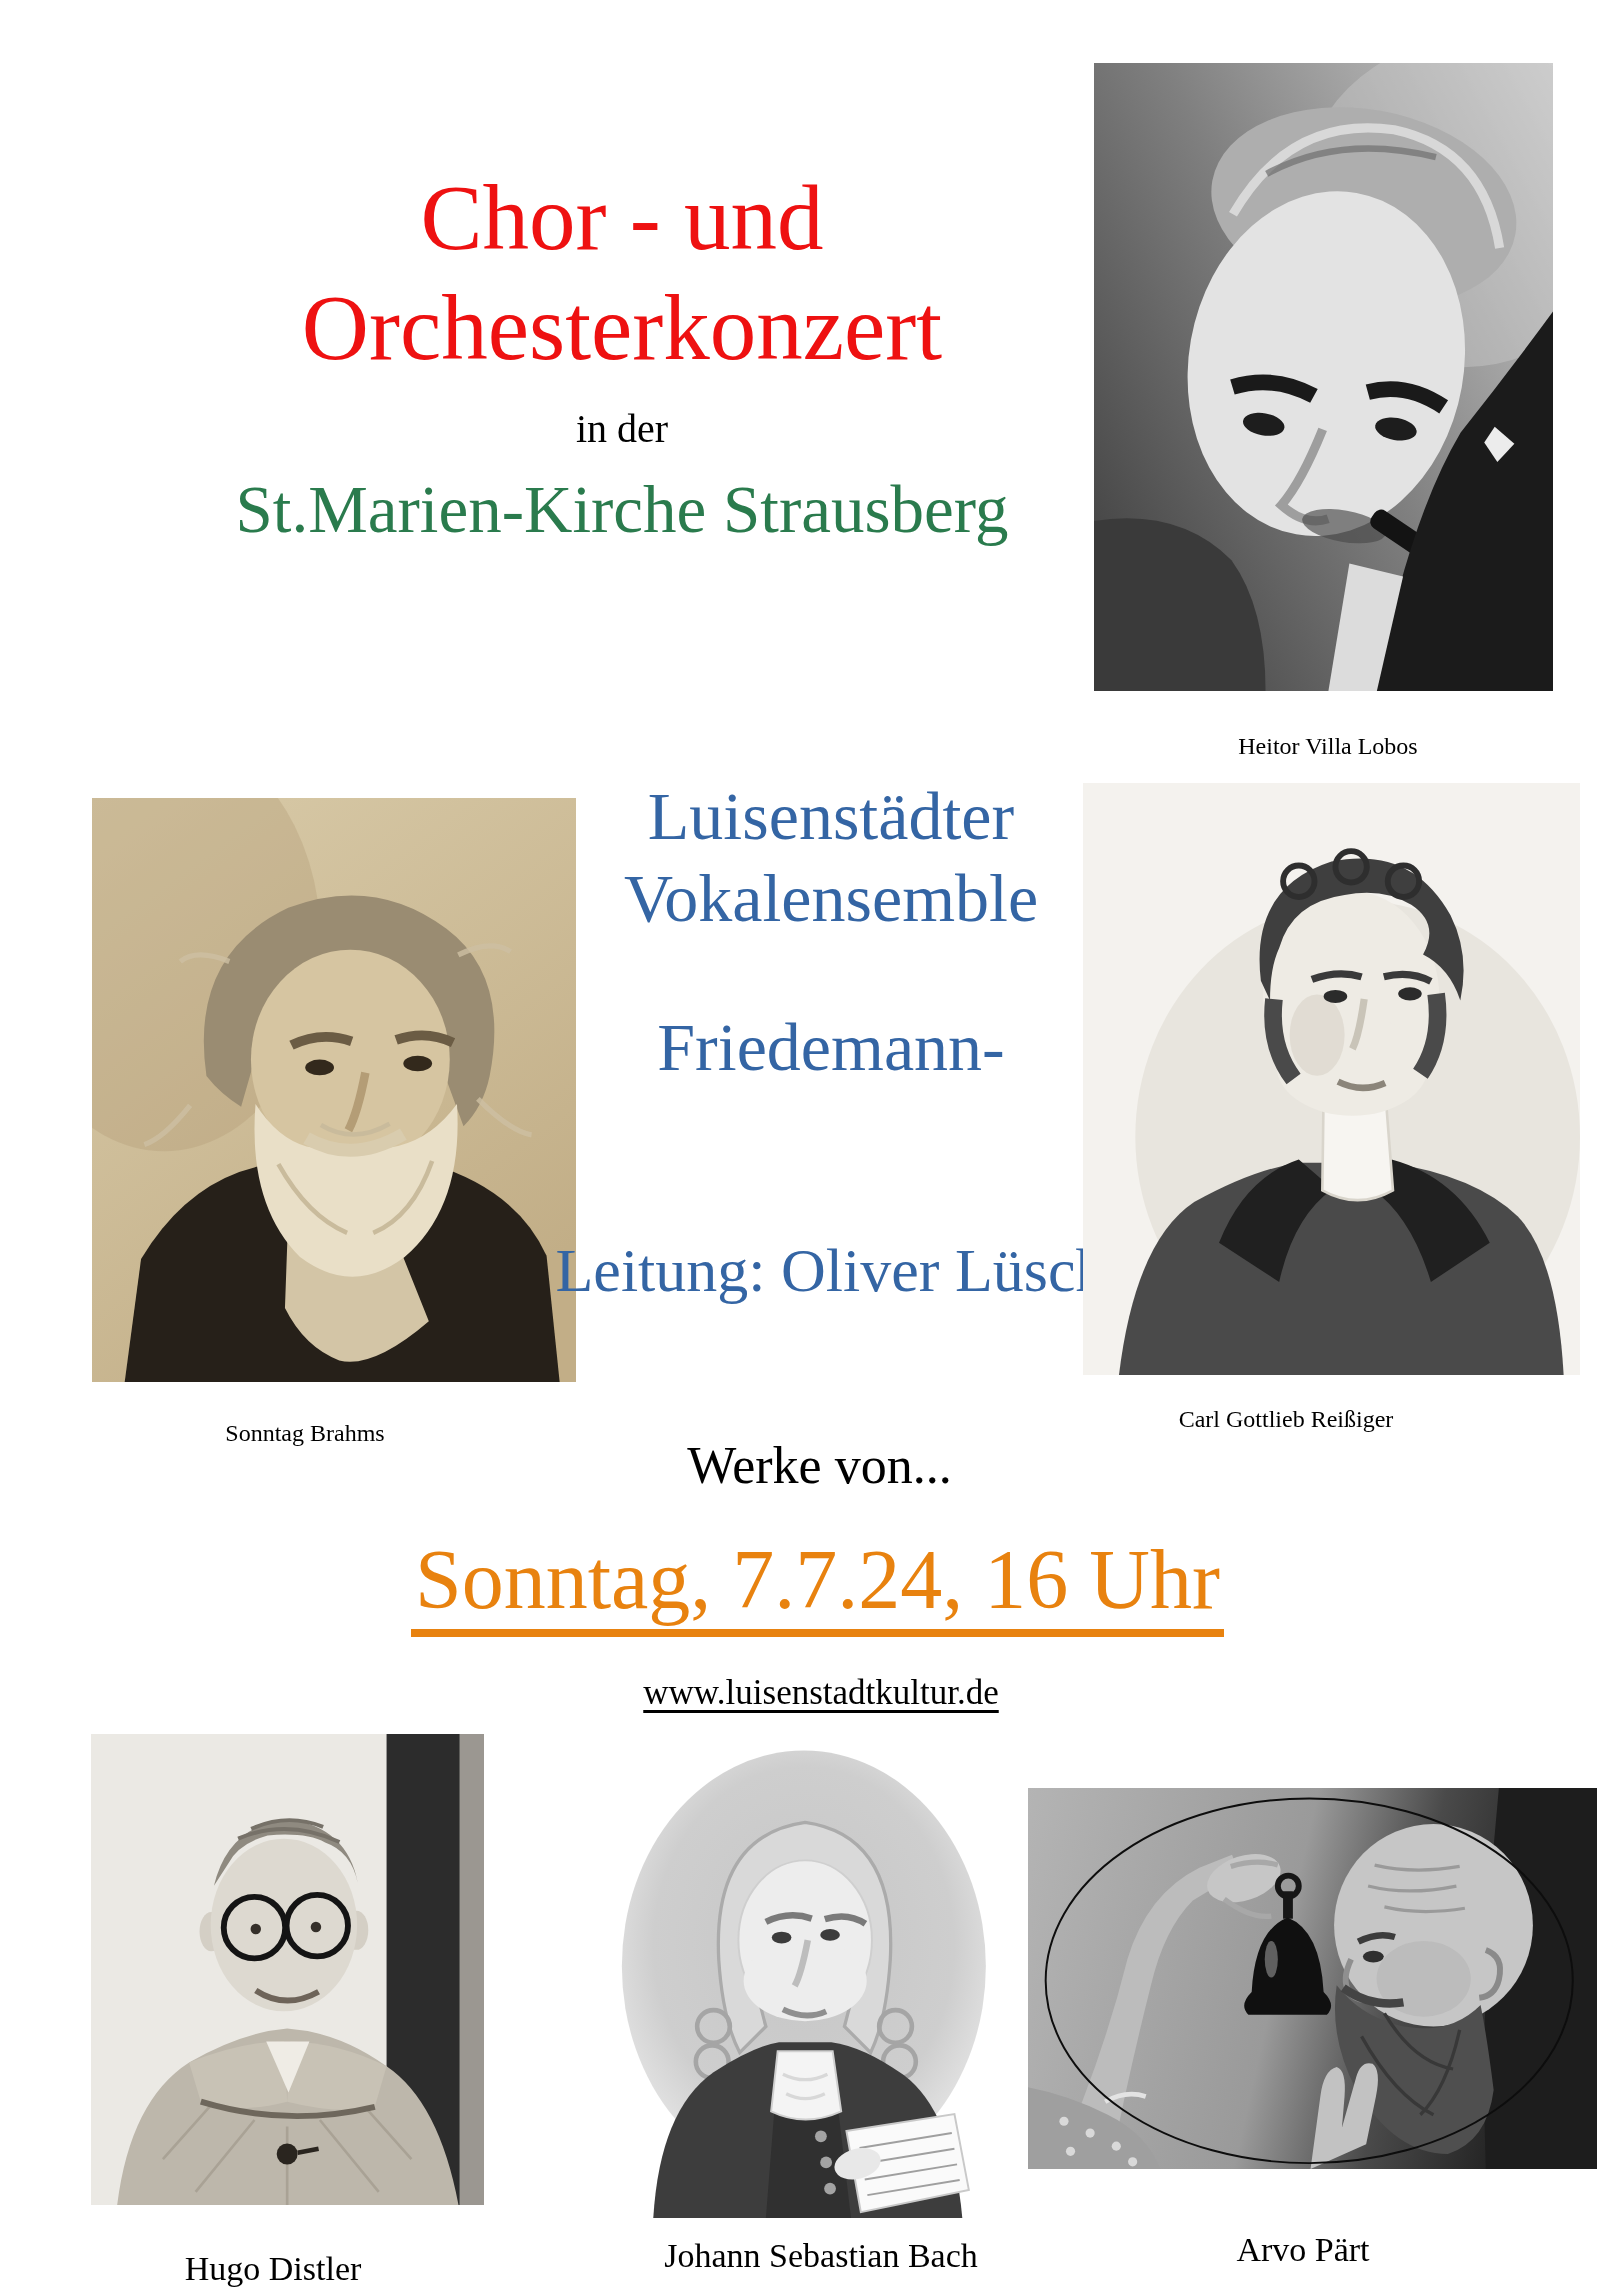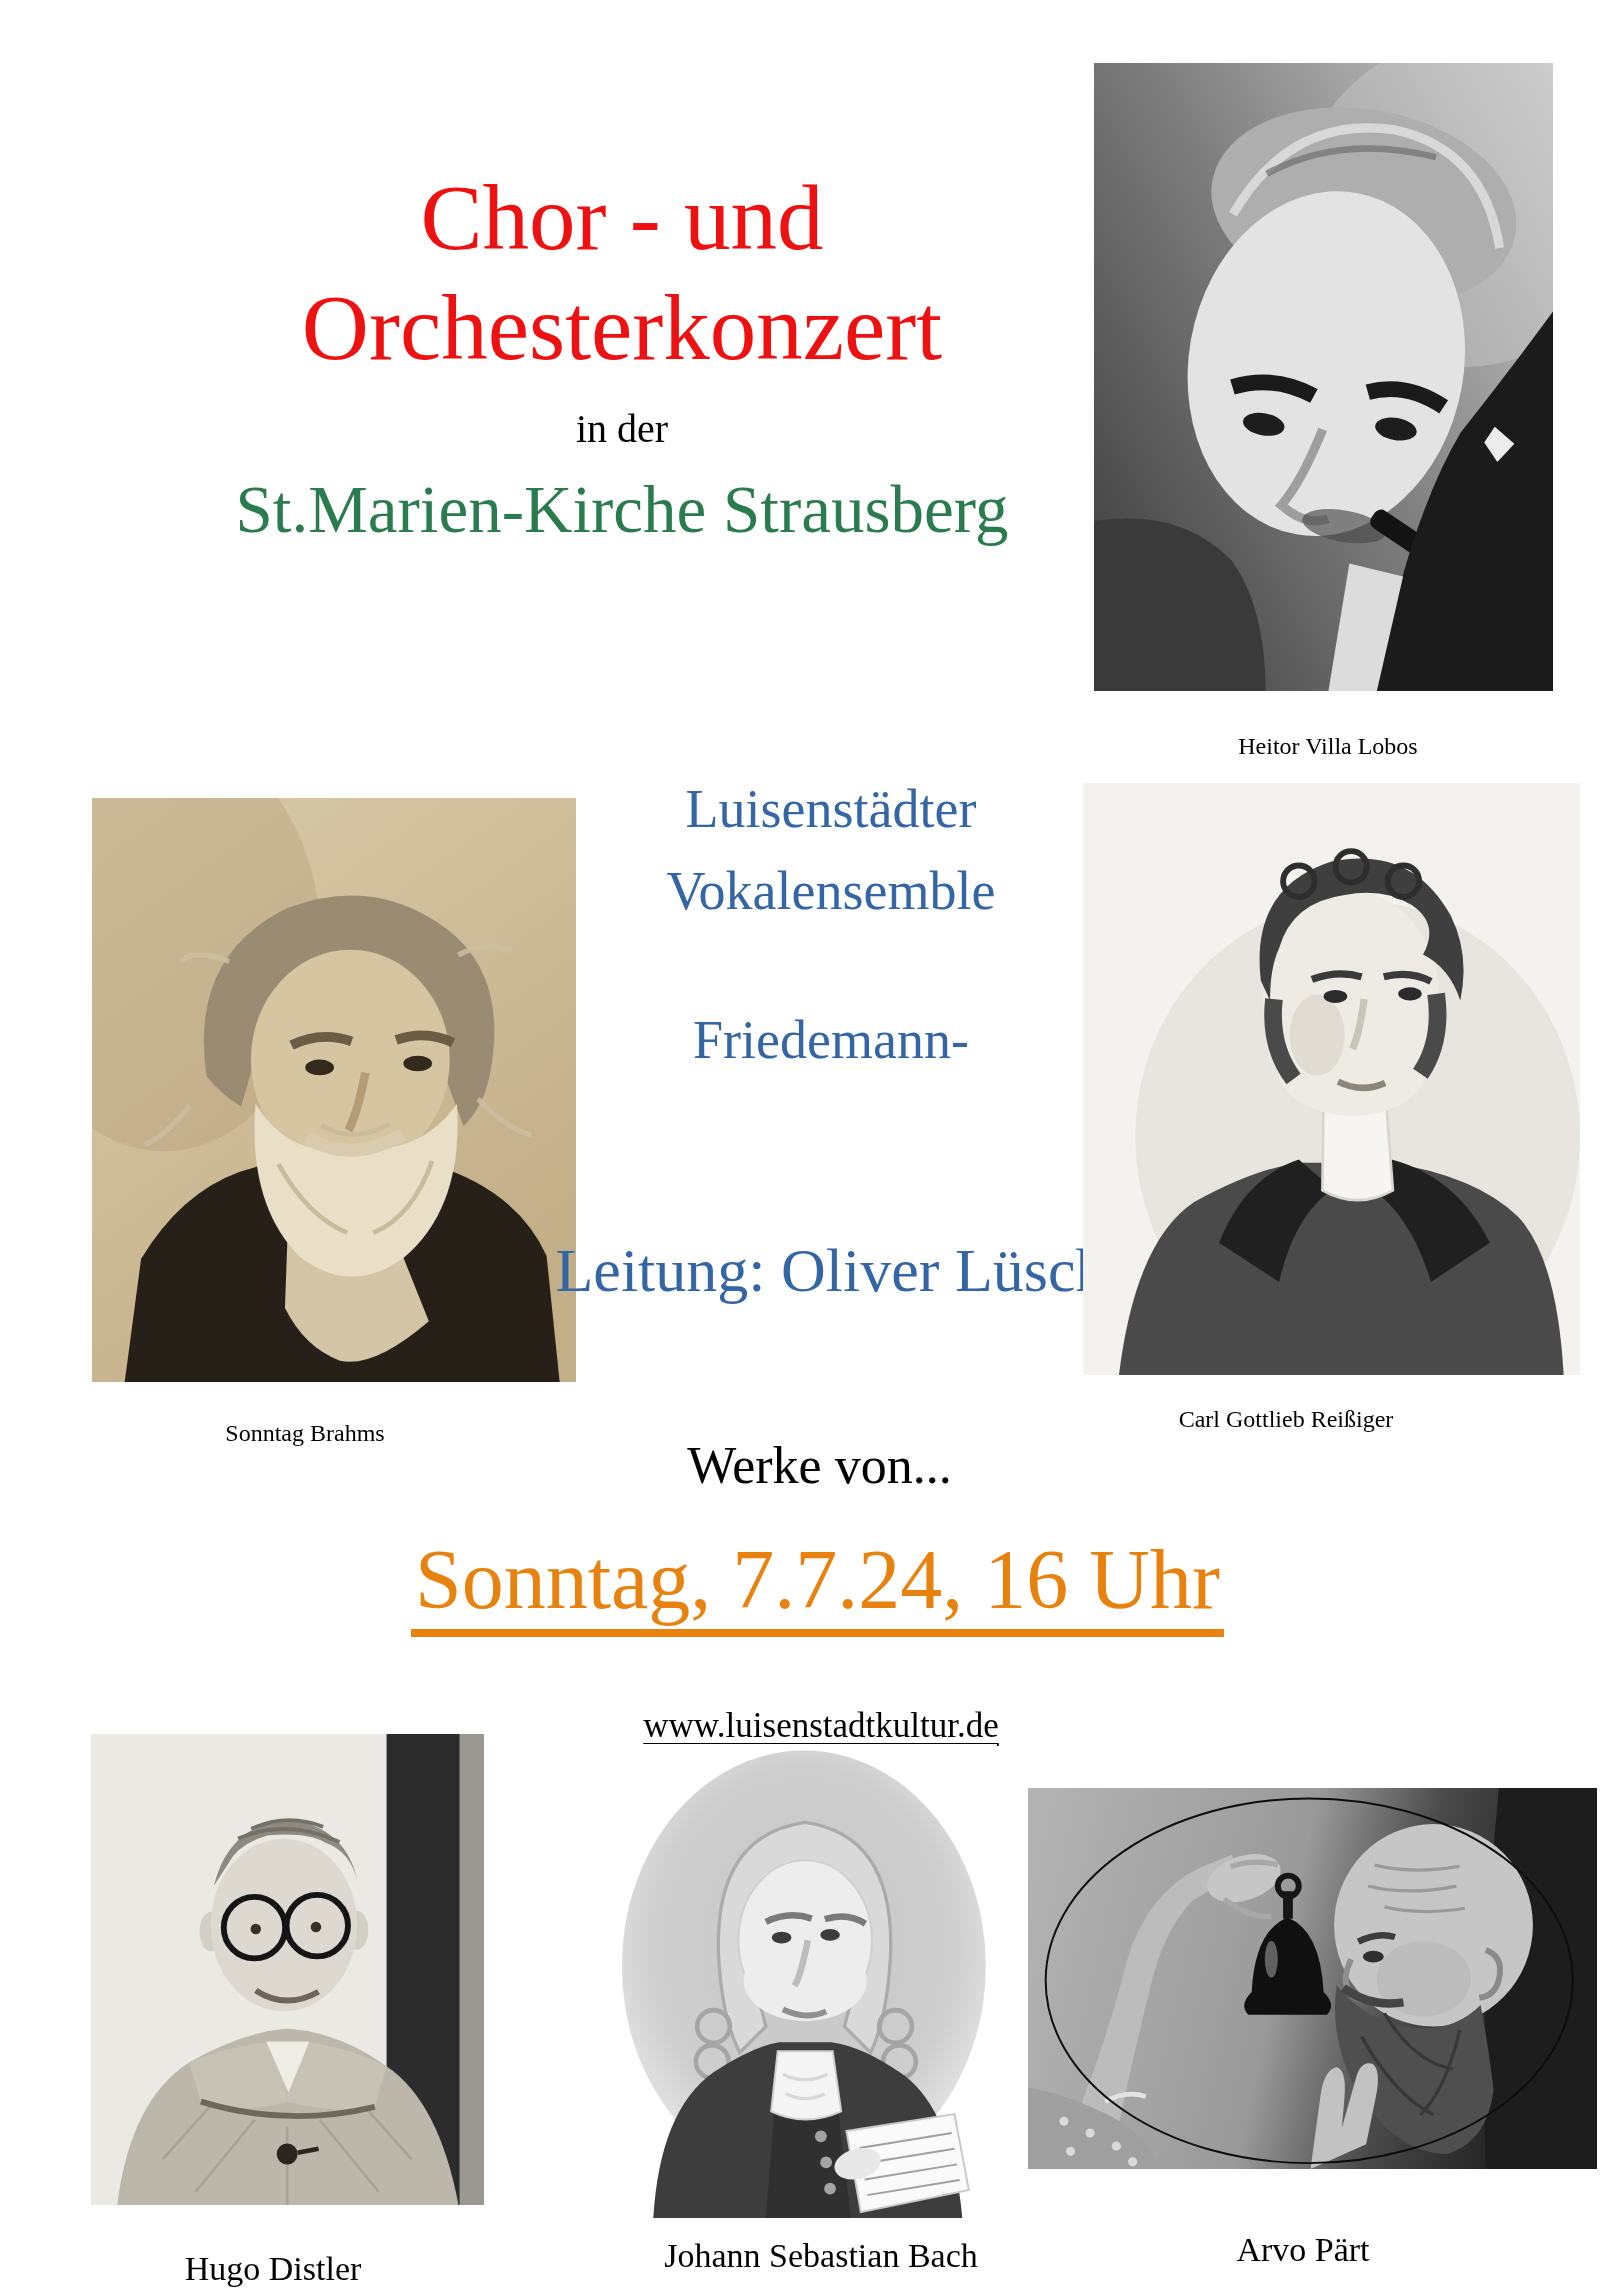--- a/index.html
+++ b/index.html
@@ -3,28 +3,28 @@
 <meta charset="utf-8">
 <style>
   html,body{margin:0;padding:0;background:#ffffff;}
   #poster{position:relative;width:1623px;height:2295px;background:#ffffff;overflow:hidden;
           font-family:"Liberation Serif","DejaVu Serif",serif;}
   .txt{position:absolute;line-height:1;text-align:center;white-space:nowrap;
        font-family:"Liberation Serif","DejaVu Serif",serif;color:#000;}
   .title-line{left:131px;width:982px;font-size:93px;font-weight:normal;color:#ee1111;}
   .intro{left:131px;width:982px;font-size:40px;color:#000000;}
   .venue{left:131px;width:982px;font-size:67px;color:#2a7b4d;}
-  .blue-line{left:340px;width:982px;font-size:54px;color:#3465a4;}
+  .blue-line{left:340px;width:982px;font-size:68px;color:#3465a4;}
   .blue-line.small{font-size:62px;}
   .caption{font-size:24px;color:#000;}
   .caption-lg{font-size:34px;color:#000;}
   .works{left:340px;width:959px;font-size:52px;color:#000;}
   .date-line{left:294px;width:1047px;font-size:84px;color:#e8820f;}
   .date-line span{display:inline-block;border-bottom:8.5px solid #e8820f;padding:0 3.9px 6.5px 3.9px;font-family:Liberation Serif, serif;}
-  .url-line{left:330px;width:982px;font-size:35px;color:#000;margin-top:33px;}
+  .url-line{left:330px;width:982px;font-size:35px;color:#000;}
   .url-line a{color:#000;text-decoration:underline;text-decoration-thickness:3.3px;text-underline-offset:5.9px;}
   .photo{position:absolute;overflow:hidden;}
   .photo svg{display:block;width:100%;height:100%;}
 </style>
 </head>
 <body>
 
 <div id="poster">
 
   <div class="txt title-line" style="top:171px;">Chor - und</div>

